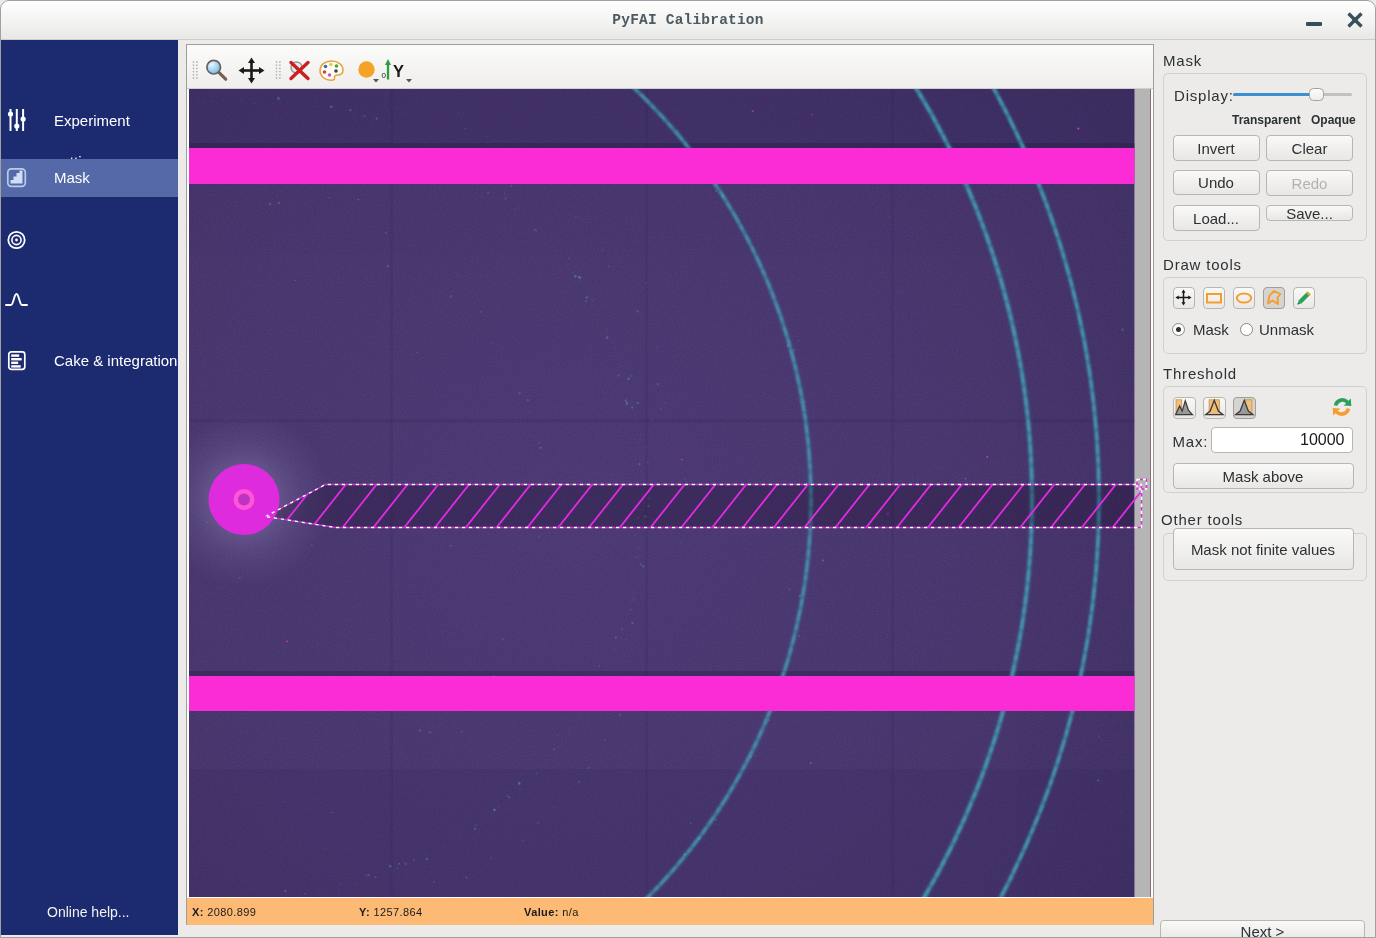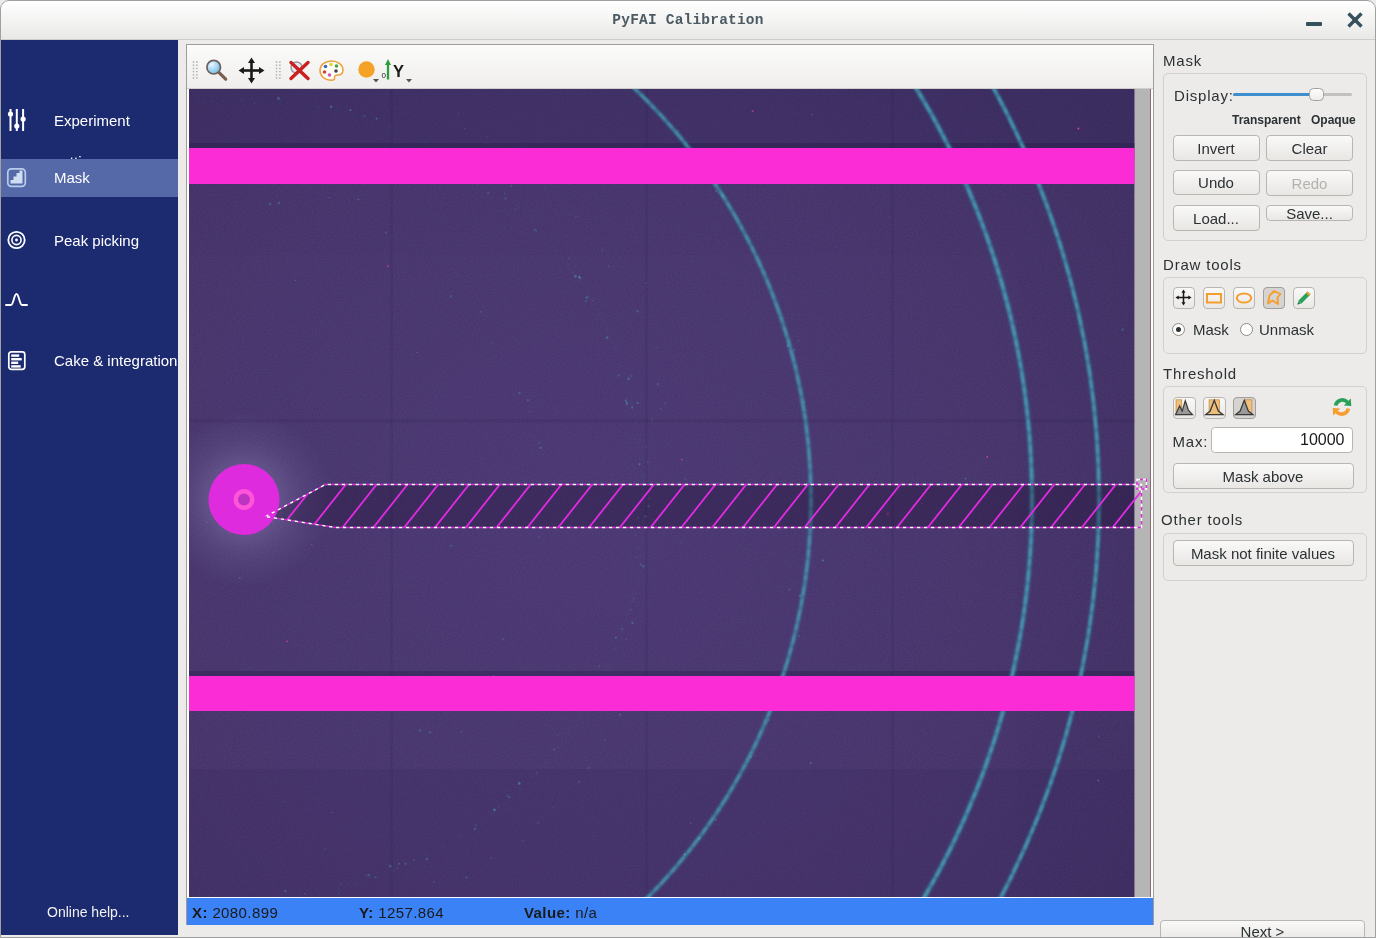--- a/index.html
+++ b/index.html
@@ -14,22 +14,22 @@
   border-radius:9px 9px 0 0; pointer-events:none; z-index:99; }
 
 #sidebar { left:0; top:40px; width:177.5px; height:895px; background:#1c2b70; }
 .sbitem { position:absolute; left:0; width:177.5px; height:41px; color:#fff; font-size:15px;
   line-height:41px; padding-left:54px; }
 .sbsel { background:#5569a8; height:38px !important; line-height:38px !important; }
 #onlinehelp { position:absolute; left:47px; top:864px; color:#f2f2f2; font-size:14px; }
 
 #main { left:186px; top:44px; width:968px; height:881px; background:#fdfdfd;
   border:1px solid #9d9d9d; }
-#statusbar { left:187px; top:897.5px; width:966px; height:27px; background:#3b82f6;
-  font-size:15px; color:#1a1a1a; line-height:29px; letter-spacing:0.4px; }
+#statusbar { left:187px; top:897.5px; width:966px; height:27px; background:#fdba74;
+  font-size:11px; color:#1a1a1a; line-height:29px; letter-spacing:0.4px; }
 #statusbar b { font-weight:bold; }
 
 .plabel { position:absolute; font-size:15px; color:#2c3133; letter-spacing:0.8px; }
 .gbox { position:absolute; border:1px solid #d2d0cc; border-radius:5px; }
 .btn { position:absolute; background:linear-gradient(#f9f9f8, #efeeec 60%, #e8e7e4);
   border:1px solid #b9b6b2; border-radius:4px; font-size:15px; color:#2c3133;
   display:flex; align-items:center; justify-content:center; }
 .btn.disabled { color:#b4b2ae; }
 .tbtn { position:absolute; width:22.5px; height:22.5px; background:linear-gradient(#f9f9f8,#e9e8e5);
   border:1px solid #b9b6b2; border-radius:4px; display:flex; align-items:center; justify-content:center; }
@@ -59,21 +59,20 @@
    <line x1="1.5" y1="1.5" x2="14.5" y2="14.5"></line>
         <line x1="14.5" y1="1.5" x2="1.5" y2="14.5"></line>
       </g>
    <rect x="5.5" y="5.5" width="5" height="5" fill="#37505b"></rect>
  </svg>
 </div>
 
 <div class="abs" id="sidebar">
  <div class="sbitem" style="top:59.5px">Experiment settings</div>
  <div class="sbitem sbsel" style="top:118.5px">Mask</div>
- <div class="sbitem" style="top:179.5px">Peak picking</div>
  <div class="sbitem" style="top:299.5px">Cake &amp; integration</div>
  <div id="onlinehelp">Online help...</div>
 </div>
 <svg width="178" height="895" viewBox="0 0 178 895" xmlns="http://www.w3.org/2000/svg" style="position:absolute;left:0;top:40px">
 
 <g stroke="#ffffff" stroke-width="2" fill="#ffffff">
  <line x1="10.5" y1="69" x2="10.5" y2="91"></line>
  <line x1="16.8" y1="69" x2="16.8" y2="91"></line>
  <line x1="23.1" y1="69" x2="23.1" y2="91"></line>
  <circle cx="10.5" cy="74" r="2.6" stroke="none"></circle>
@@ -601,16 +600,16 @@
 <div class="abs" style="left:1331px;top:396px"><svg width="22" height="22" viewBox="0 0 22 22">
 <path d="M 2.8,9.2 A 8.6,8.6 0 0 1 17.5,4.8 L 19.8,2.5 L 20.3,10 L 12.8,9.5 L 15.1,7.2 A 5.2,5.2 0 0 0 6.4,9.8 Z" fill="#2aa05a"></path>
 <path d="M 19.2,12.8 A 8.6,8.6 0 0 1 4.5,17.2 L 2.2,19.5 L 1.7,12 L 9.2,12.5 L 6.9,14.8 A 5.2,5.2 0 0 0 15.6,12.2 Z" fill="#f59d2e"></path>
 </svg></div>
 <div class="plabel" style="left:1172.5px;top:433px">Max:</div>
 <div id="maxinput">10000</div>
 <div class="btn" style="left:1172.5px;top:463px;width:181px;height:26px">Mask above</div>
 
 <div class="plabel" style="left:1161px;top:511px">Other tools</div>
 <div class="gbox" style="left:1163px;top:533px;width:204px;height:48px"></div>
-<div class="btn" style="left:1172.5px;top:540px;width:181px;height:26px">Mask not finite values</div>
+<div class="btn" style="left:1172.5px;top:528px;width:181px;height:42px">Mask not finite values</div>
 
 <div class="btn" style="left:1160px;top:920px;width:205px;height:22px">Next &gt;</div>
 
 <div class="abs" id="winborder"></div>
 </body></html>

